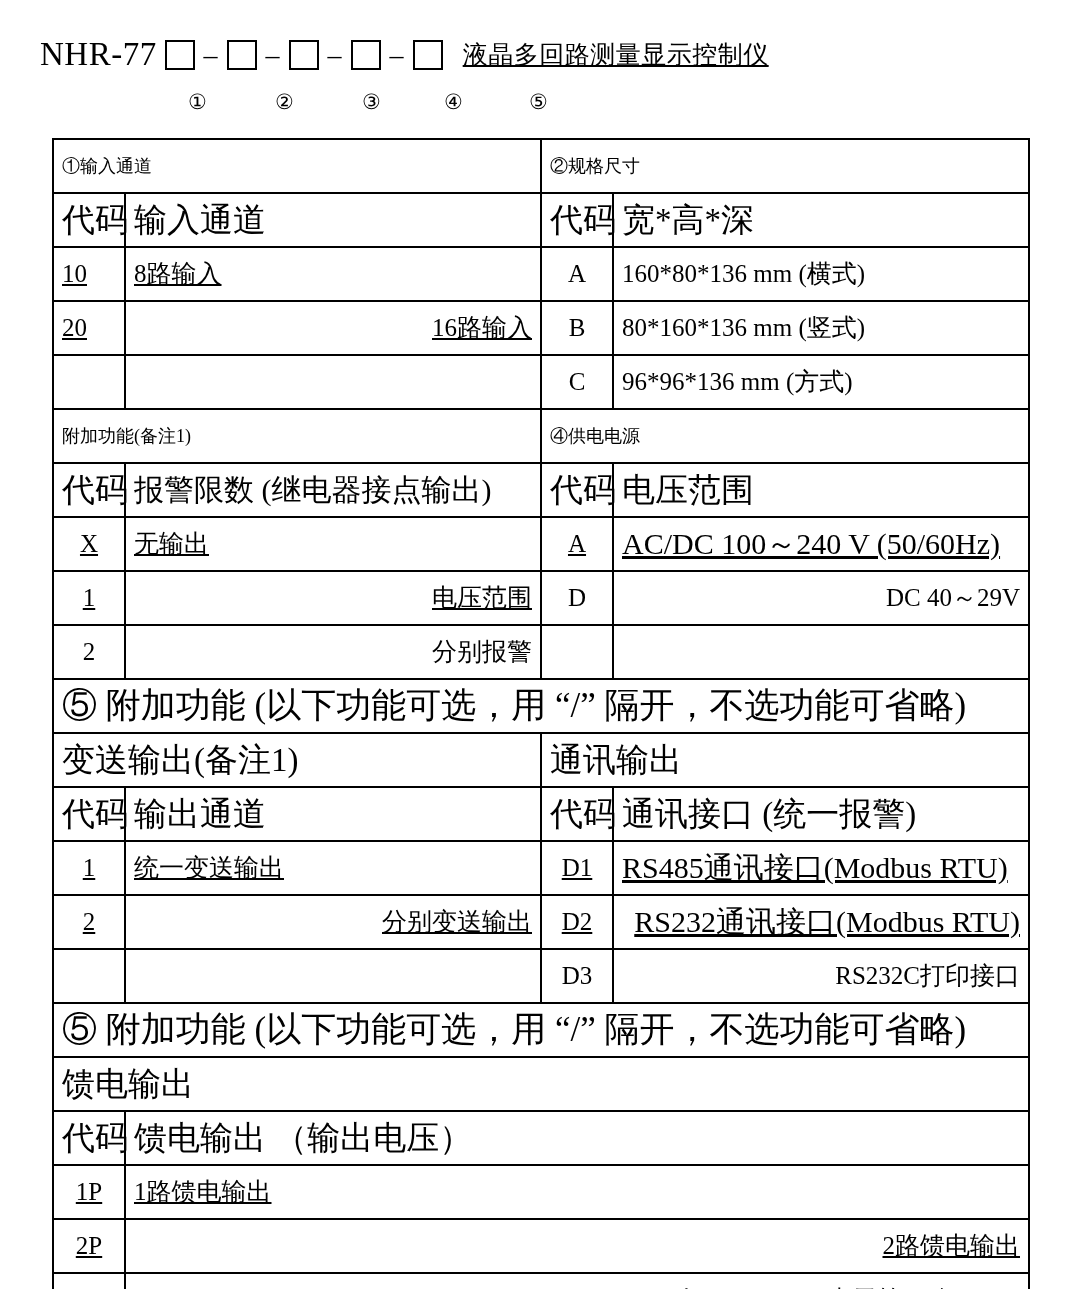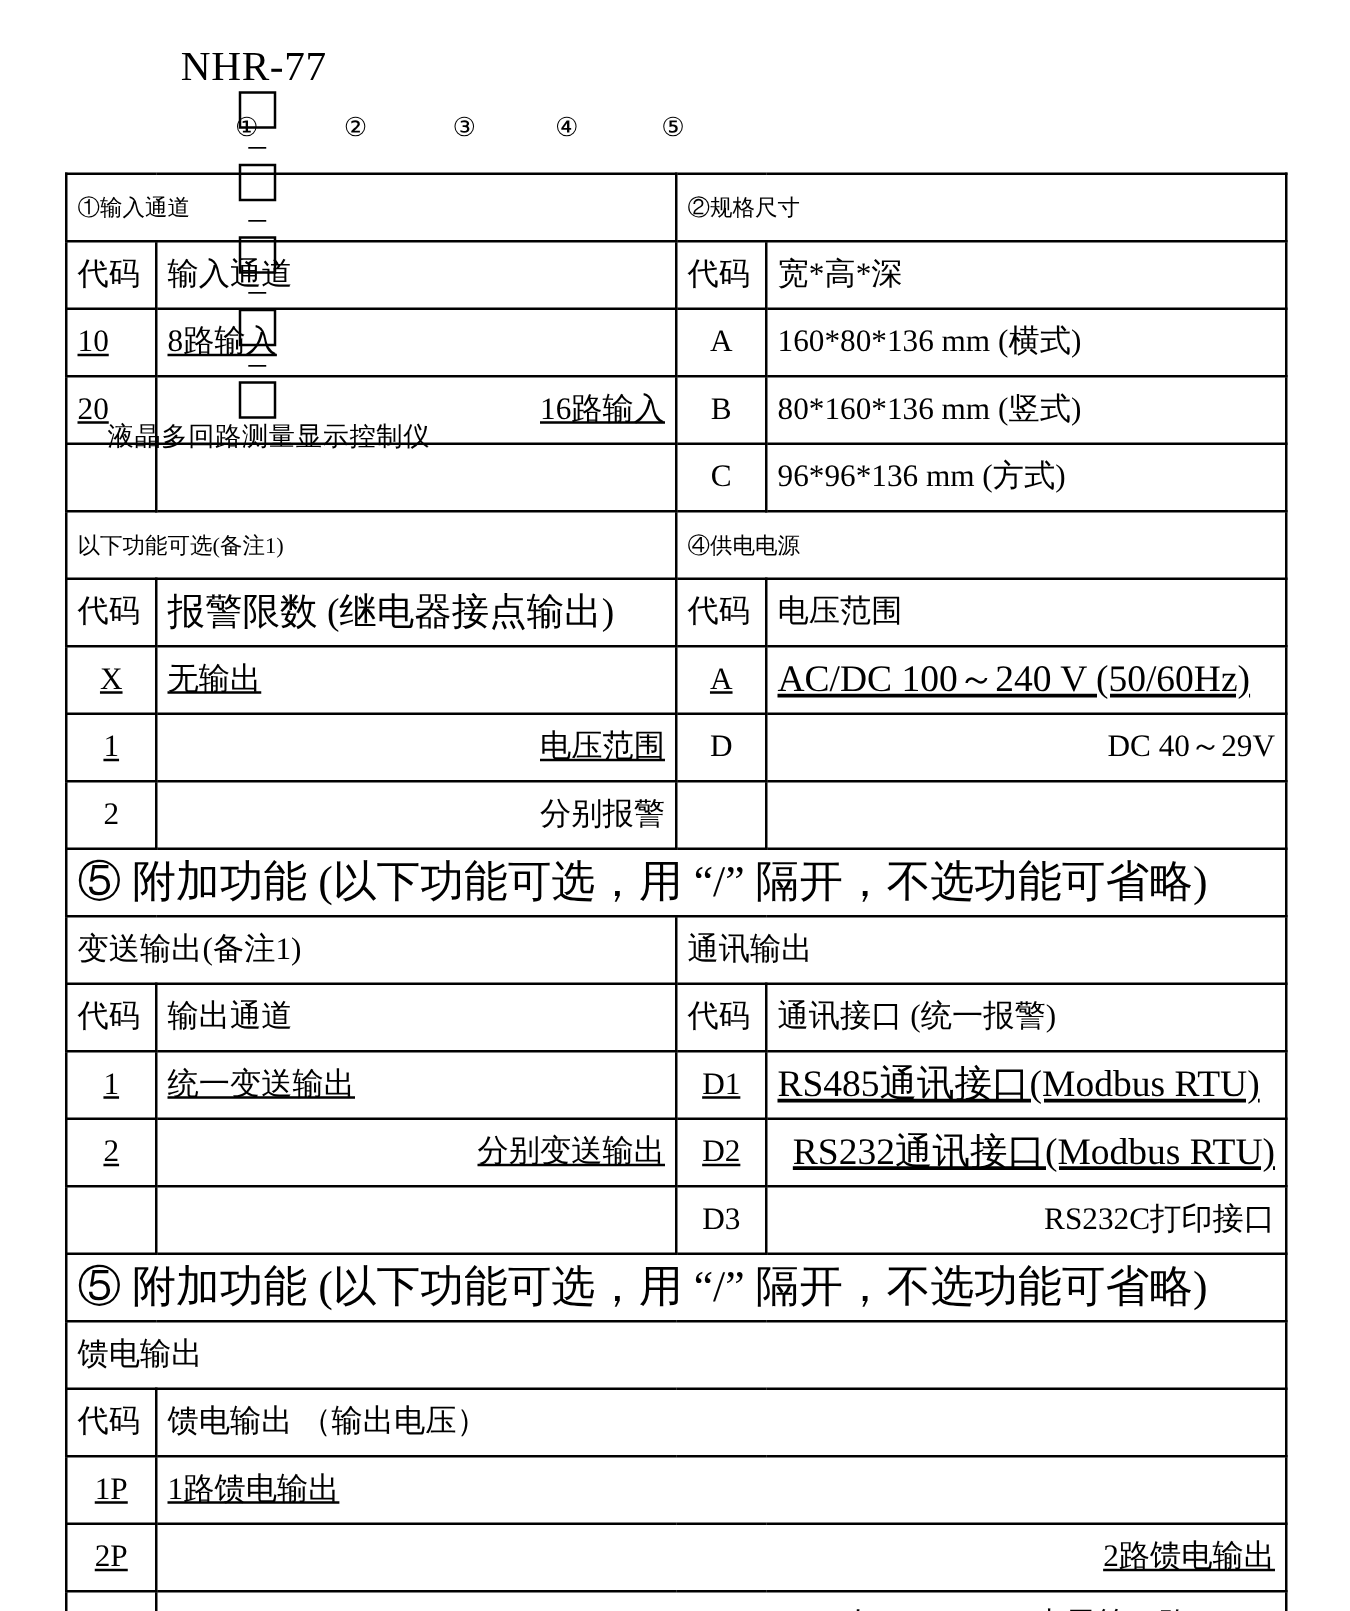--- a/index.html
+++ b/index.html
@@ -12,27 +12,26 @@
     height: 1289px;
     font-family: "Liberation Serif", "DejaVu Serif", serif;
     color: #000000;
     position: relative;
     overflow: hidden;
   }
 
   
   .model-line {
     position: absolute;
-    left: 68px;
+    left: 40px;
     top: 36px;
     display: flex;
     align-items: center;
     font-size: 32px;
     letter-spacing: 0.5px;
-    flex-direction: column;
   }
   .model-prefix {
     font-size: 33px;
     font-family: "Liberation Serif", serif;
     margin-right: 6px;
     white-space: nowrap;
   }
   .code-box {
     width: 30px;
     height: 30px;
@@ -43,22 +42,23 @@
   }
   .dash {
     display: inline-block;
     width: 28px;
     text-align: center;
     font-size: 28px;
     line-height: 1;
   }
   .model-desc {
     margin-left: 18px;
-    font-size: 21px;
+    font-size: 25px;
     white-space: nowrap;
+    text-decoration: underline;
   }
 
   
   .circle-row {
     position: absolute;
     top: 92px;
     left: 52px;
     height: 30px;
   }
   .circle-row span {
@@ -90,21 +90,21 @@
   .code-col {
     text-align: center;
     width: 72px;
     white-space: nowrap;
   }
   .code-col.lead { text-align: left; }
   .hdr {
     font-size: 18px;
   }
   .sub {
-    font-size: 25px;
+    font-size: 33px;
   }
   .small {
     font-size: 30px;
   }
   .wide-hdr {
     font-size: 35px;
   }
 </style>
 </head>
 <body>
@@ -164,21 +164,21 @@
     <td>80*160*136 mm (竖式)</td>
   </tr>
   <tr>
     <td class="code-col lead no-top"></td>
     <td class="no-top"></td>
     <td class="code-col">C</td>
     <td>96*96*136 mm (方式)</td>
   </tr>
 
   <tr>
-    <td colspan="2" class="hdr thick-top">以下功能可选(备注1)</td>
+    <td colspan="2" class="hdr thick-top">附加功能(备注1)</td>
     <td colspan="2" class="hdr thick-top">④供电电源</td>
   </tr>
   <tr>
     <td class="code-col lead sub">代码</td>
     <td class="small">报警限数 (继电器接点输出)</td>
     <td class="code-col lead sub">代码</td>
     <td class="sub">电压范围</td>
   </tr>
 
   <tr>

